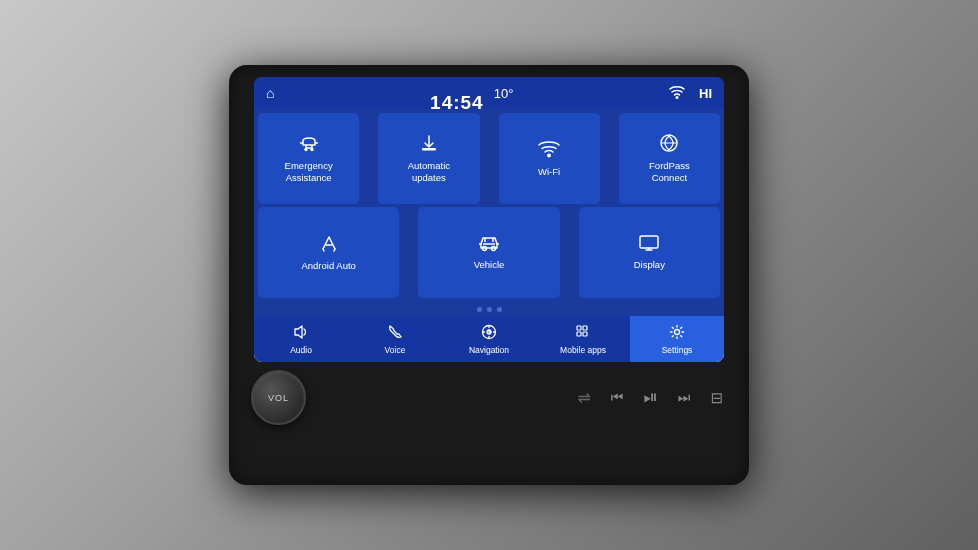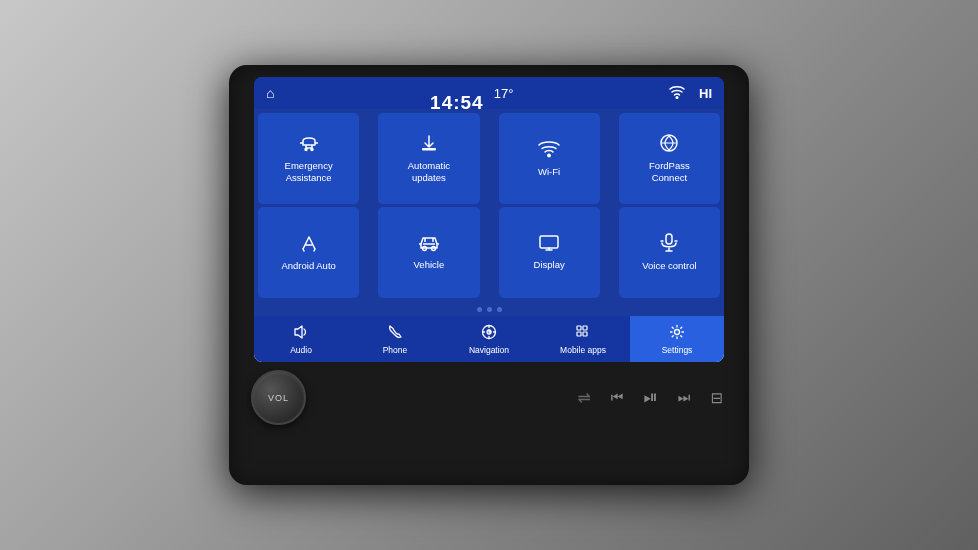--- a/index.html
+++ b/index.html
@@ -244,21 +244,21 @@
 
 <div class="dashboard-surround">
   <div class="screen">
 
     <div class="status-bar">
       <div class="status-left">
         <span class="home-icon">⌂</span>
       </div>
       <div style="display:flex; gap:10px; align-items:center;">
         <span class="status-time">14:54</span>
-        <span class="status-temp">17°</span>
+        <span class="status-temp">10°</span>
       </div>
       <div class="status-right">
         <span class="wifi-icon">
           <svg class="icon-svg-sm" viewBox="0 0 16 16" fill="none" stroke="#fff" stroke-width="1.5">
             <path d="M1 5 C4 2, 12 2, 15 5" stroke-linecap="round"></path>
             <path d="M3 8 C5 6, 11 6, 13 8" stroke-linecap="round"></path>
             <path d="M5.5 11 C6.5 9.5, 9.5 9.5, 10.5 11" stroke-linecap="round"></path>
             <circle cx="8" cy="13.5" r="0.8" fill="#fff"></circle>
           </svg>
         </span>
@@ -348,31 +348,20 @@
         <div class="grid-cell">
           <span class="cell-icon">
             <svg width="22" height="18" viewBox="0 0 22 18" fill="none" stroke="#fff" stroke-width="1.5">
               <rect x="2" y="2" width="18" height="12" rx="1.5"></rect>
               <path d="M8 16 L14 16 M11 14 L11 16" stroke-linecap="round"></path>
             </svg>
           </span>
           <span class="cell-label">Display</span>
         </div>
 
-        <div class="grid-cell">
-          <span class="cell-icon">
-            <svg width="18" height="20" viewBox="0 0 18 20" fill="none" stroke="#fff" stroke-width="1.5">
-              <rect x="6" y="1" width="6" height="10" rx="3"></rect>
-              <path d="M2 10 C2 15, 16 15, 16 10" stroke-linecap="round"></path>
-              <path d="M9 15 L9 18 M6 18 L12 18" stroke-linecap="round"></path>
-              <path d="M1 8 L3 8 M15 8 L17 8" stroke-linecap="round"></path>
-            </svg>
-          </span>
-          <span class="cell-label">Voice control</span>
-        </div>
       </div>
 
     </div>
 
     <div class="dots-row">
       <span class="dot"></span>
       <span class="dot"></span>
       <span class="dot"></span>
     </div>
 
@@ -387,21 +376,21 @@
         </span>
         <span class="nav-label">Audio</span>
       </div>
 
       <div class="nav-item">
         <span class="nav-icon">
           <svg width="16" height="16" viewBox="0 0 16 16" fill="none" stroke="#fff" stroke-width="1.3">
             <path d="M3 2 C3 2, 2 5, 4 7 C6 9, 7 10, 9 12 C11 14, 14 13, 14 13 L12 10 C12 10, 10.5 10.5, 9.5 9.5 C8.5 8.5, 7.5 7, 7.5 7 C6.5 6, 6 4.5, 6 4.5 Z" stroke-linejoin="round"></path>
           </svg>
         </span>
-        <span class="nav-label">Phone</span>
+        <span class="nav-label">Voice</span>
       </div>
 
       <div class="nav-item">
         <span class="nav-icon">
           <svg width="16" height="16" viewBox="0 0 16 16" fill="none" stroke="#fff" stroke-width="1.3">
             <circle cx="8" cy="8" r="6.5"></circle>
             <circle cx="8" cy="8" r="2"></circle>
             <path d="M8 1.5 L8 3.5 M8 12.5 L8 14.5 M1.5 8 L3.5 8 M12.5 8 L14.5 8" stroke-linecap="round"></path>
             <path d="M8 6 L8 8 L10 8" stroke-linecap="round"></path>
           </svg>

